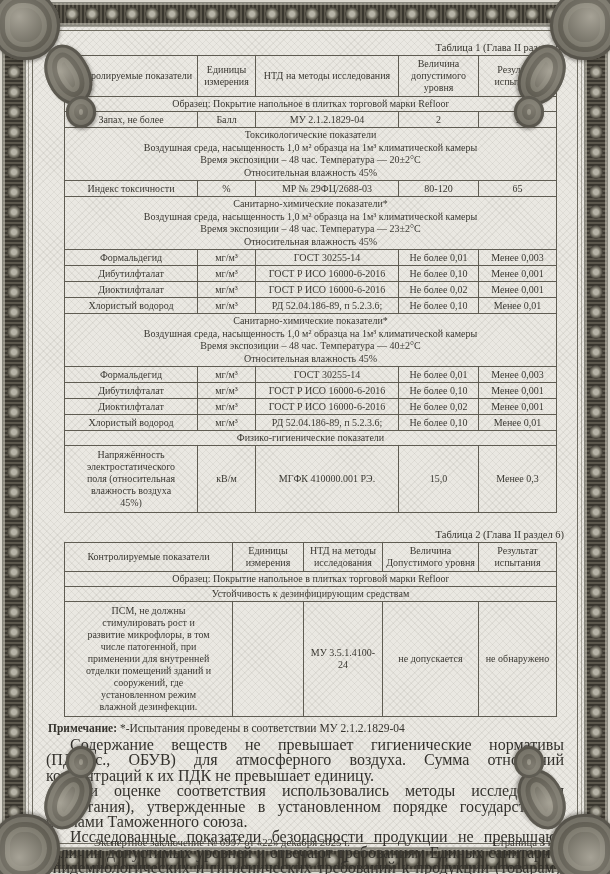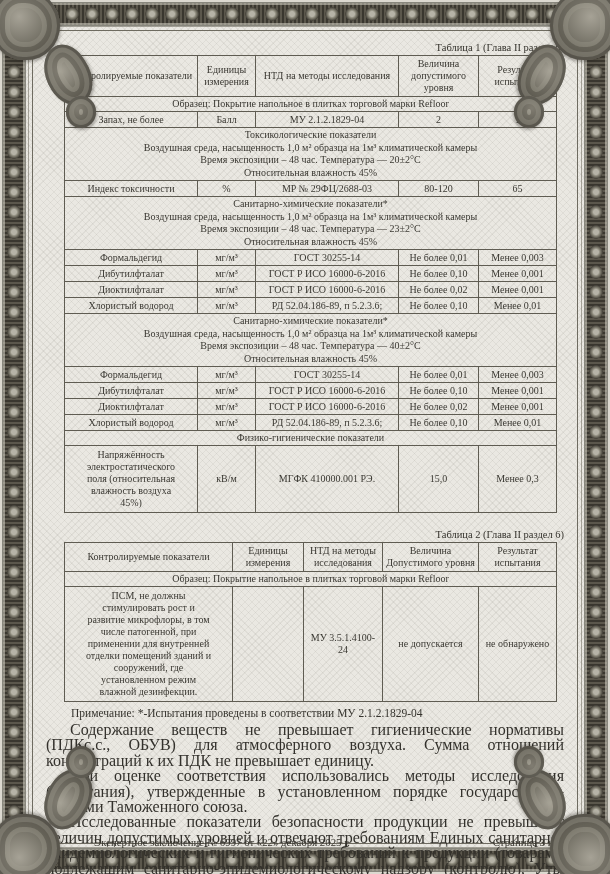--- a/index.html
+++ b/index.html
@@ -63,21 +63,21 @@
   .caption{font-size:10.5px;line-height:12px;text-align:right;margin:0 0 1px 0;}
   .caption.second{margin-top:16px;}
   table.t{border-collapse:collapse;width:492px;margin-left:18px;font-size:10px;line-height:12px;color:#3a3832;table-layout:fixed;}
   table.t td{border:1px solid #5f5c52;padding:1px 3px;text-align:center;vertical-align:middle;}
   table.t td.hd{padding:2px 2px;}
   table.t td.full{padding:1px 6px;}
   table.t tr.d td{height:13px;margin-top:28px;}
   table.t .sec div{line-height:12.5px;}
   table.t td.tall{padding:3px 20px;}
   .note{font-size:11.5px;line-height:14px;margin:4px 0 2px 2px;}
-  .note b{font-weight:normal;margin-left:23px;}
+  .note b{font-weight:bold;}
   .para{font-size:16px;line-height:15.4px;text-align:justify;text-indent:24px;margin:0;color:#33312c;}
   .para b{font-weight:bold;}
   .footer{position:absolute;left:46px;right:44px;bottom:26px;z-index:3;display:flex;justify-content:space-between;font-size:10.8px;color:#38362f;}
   .footer .left{margin-left:48px;}
   .footer .num{font-weight:bold;}
 </style>
 </head>
 <body>
 
 <div class="page">
@@ -254,20 +254,23 @@
         <td class="hd">Контролируемые показатели</td>
         <td class="hd">Единицы измерения</td>
         <td class="hd">НТД на методы исследования</td>
         <td class="hd">Величина Допустимого уровня</td>
         <td class="hd">Результат испытания</td>
       </tr>
       <tr>
             <td class="full" colspan="5">Образец: Покрытие напольное в плитках торговой марки Refloor</td>
           </tr>
       <tr>
+            <td class="full" colspan="5">Устойчивость к дезинфицирующим средствам</td>
+          </tr>
+      <tr>
         <td class="tall">ПСМ, не должны стимулировать рост и развитие микрофлоры, в том числе патогенной, при применении для внутренней отделки помещений зданий и сооружений, где установленном режим влажной дезинфекции.</td>
         <td></td>
         <td>МУ 3.5.1.4100-24</td>
         <td>не допускается</td>
         <td>не обнаружено</td>
       </tr>
     </tbody>
       </table>
 
     <div class="note">

